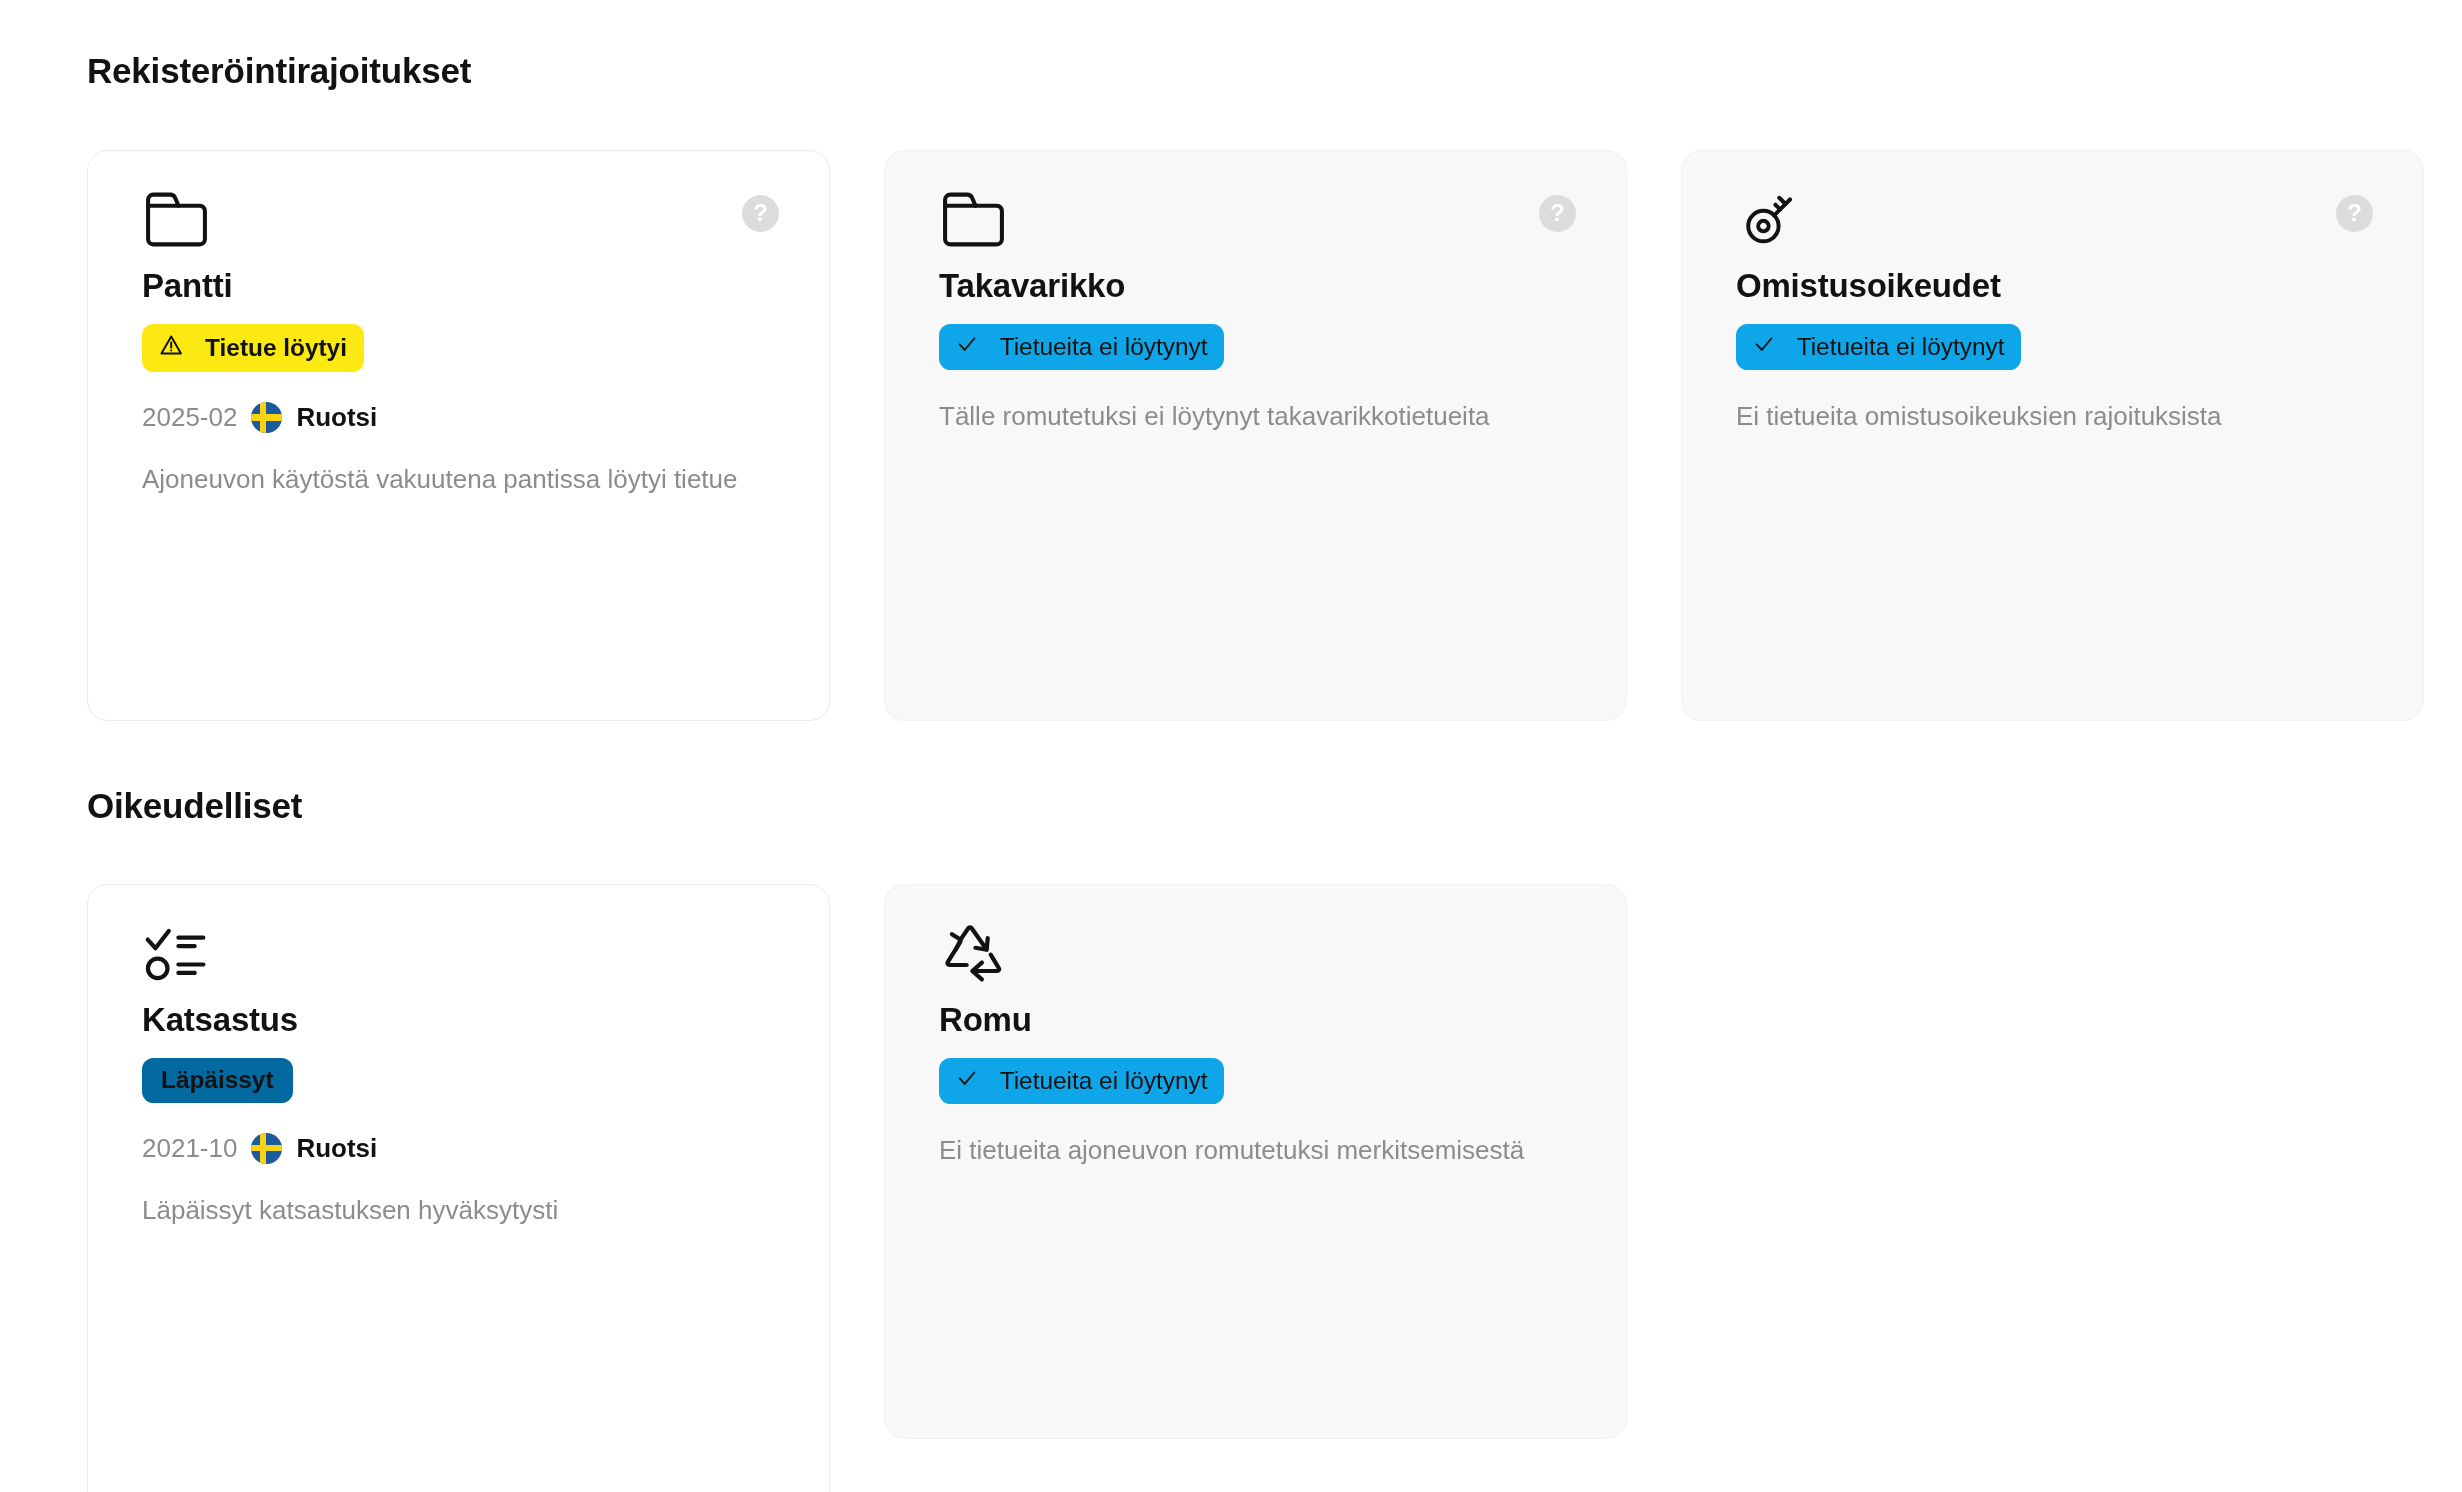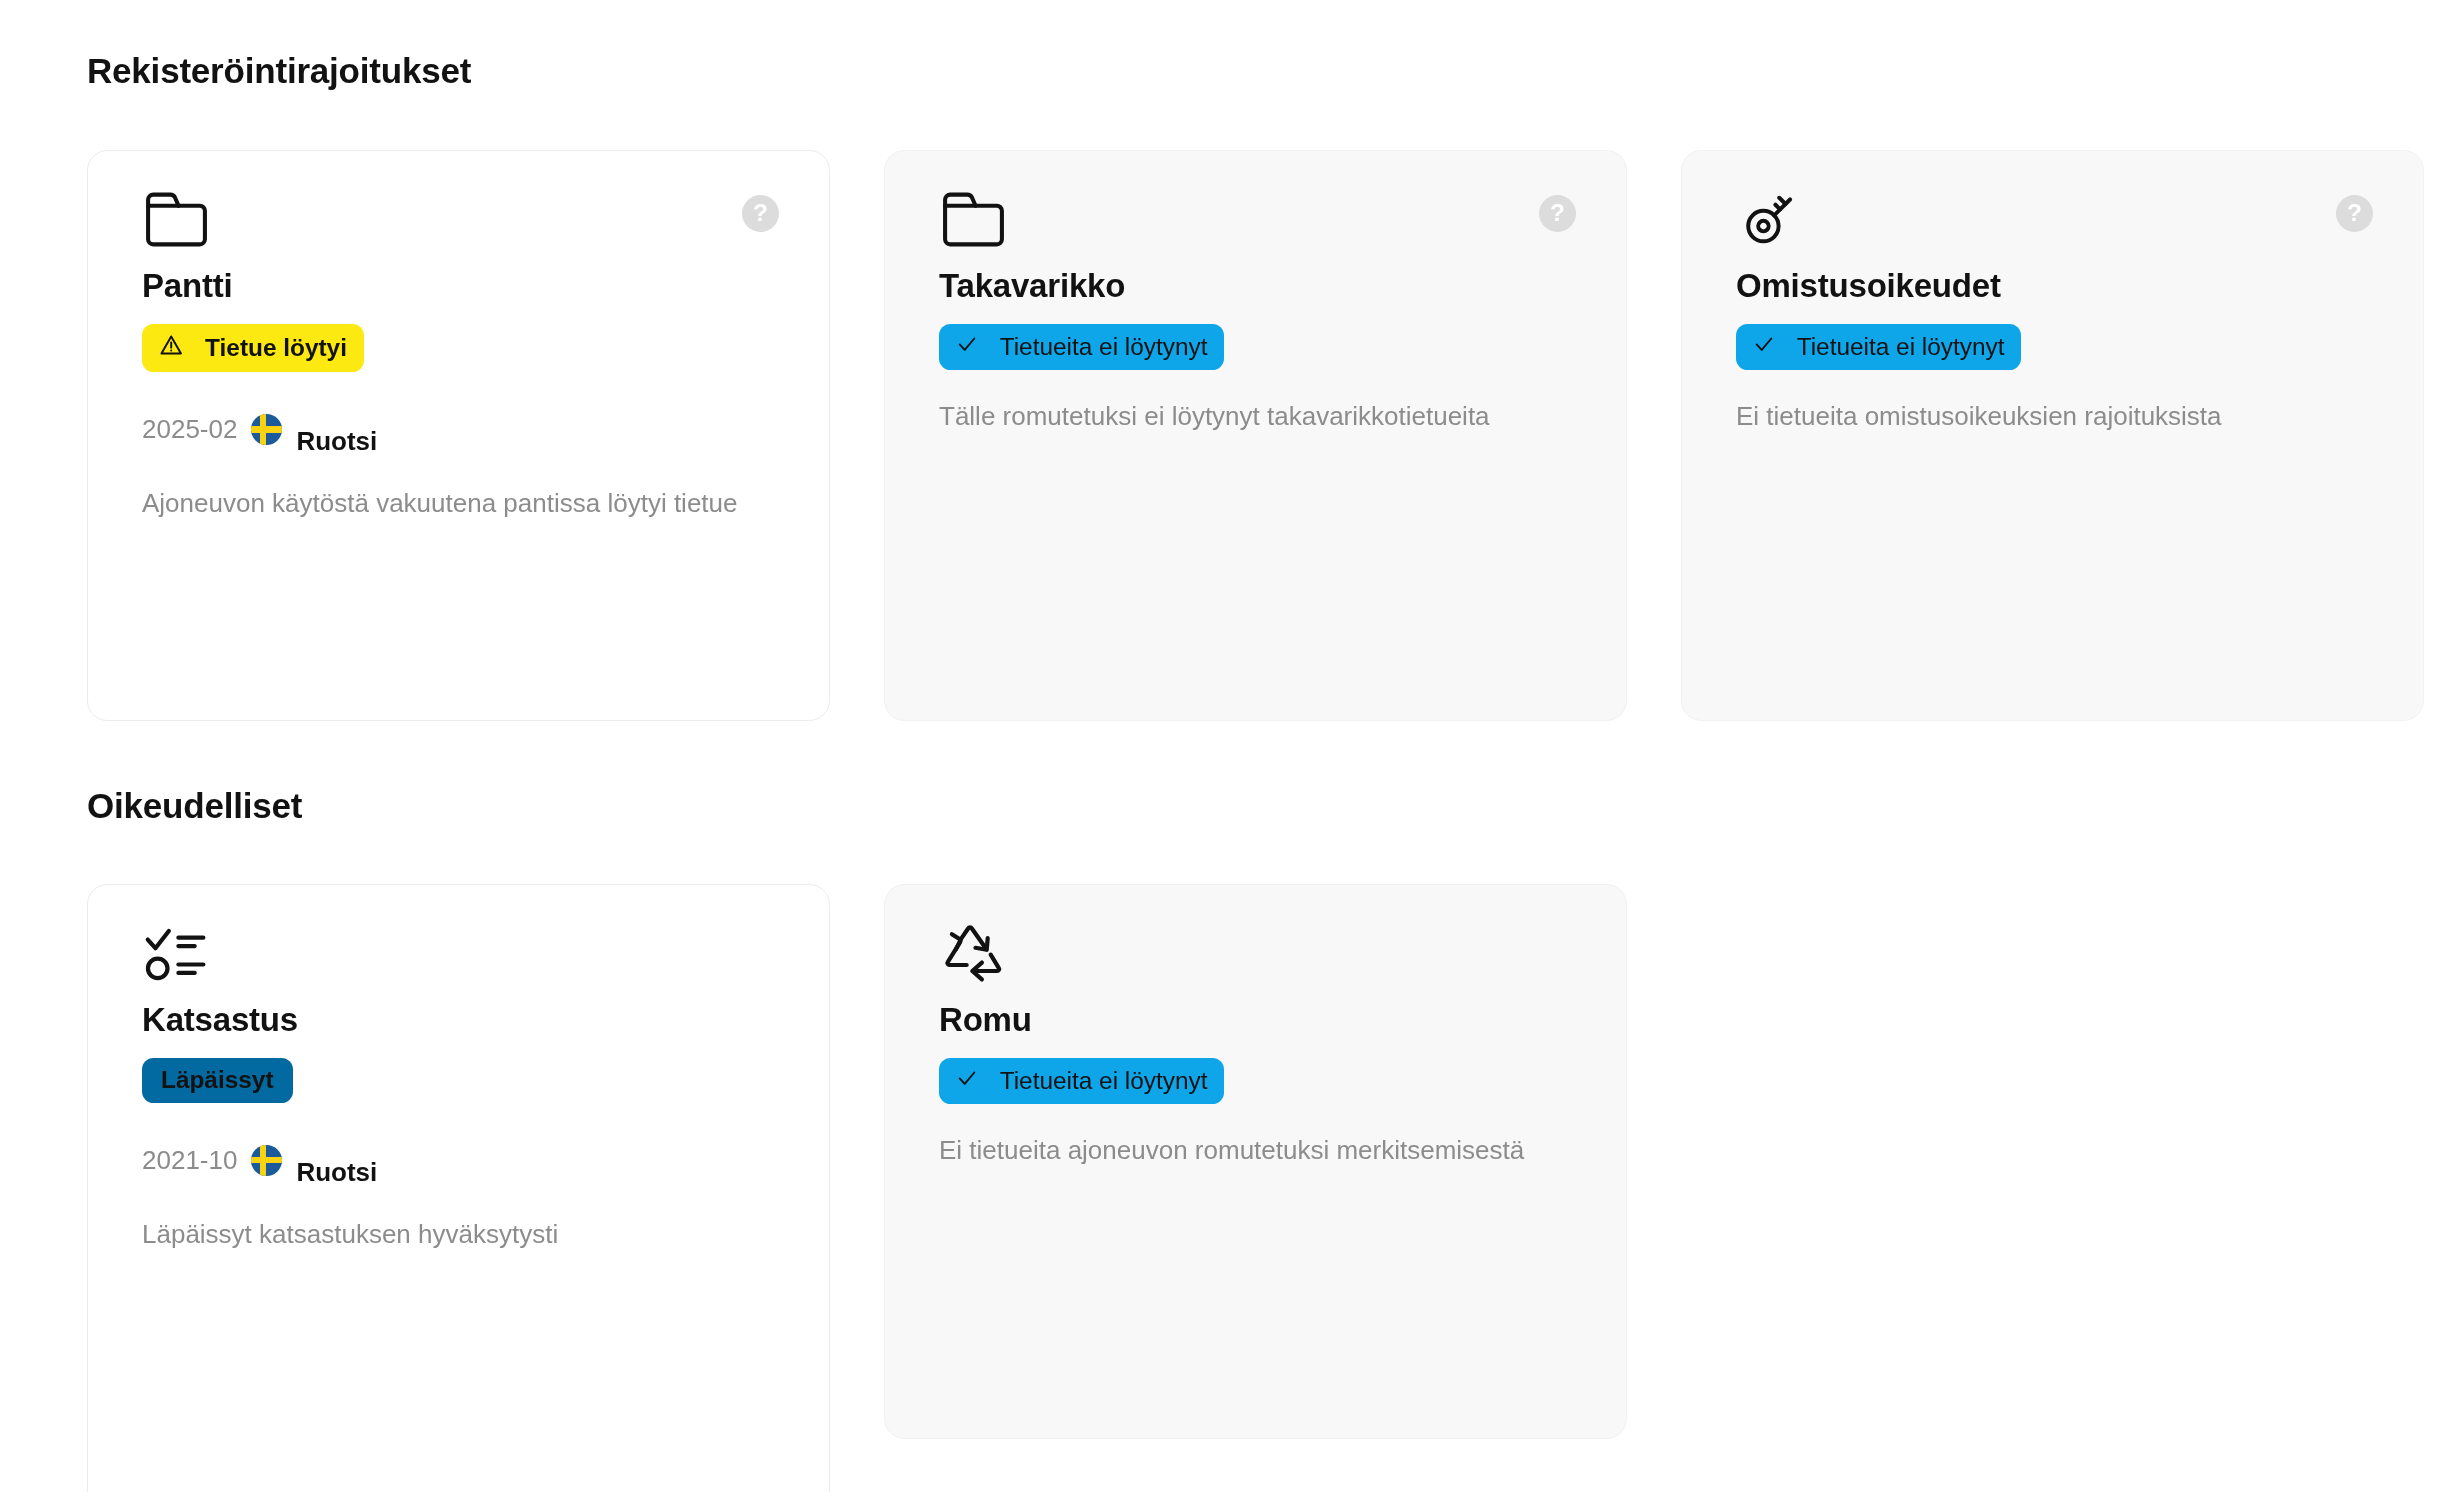--- a/index.html
+++ b/index.html
@@ -137,21 +137,21 @@
   
   .meta-row {
     display: flex;
     align-items: center;
     gap: 14px;
     margin-top: 29.5px;
     font-size: 26px;
     line-height: 1.2;
   }
   .meta-date { color: #8C8C8C; font-weight: 400; }
-  .meta-country { color: #121212; font-weight: 700; margin-top: 24px; }
+  .meta-country { color: #121212; font-weight: 700; }
   .flag {
     width: 31px;
     height: 31px;
     border-radius: 50%;
     position: relative;
     overflow: hidden;
     background: #1B5A9B;
     flex: 0 0 auto;
     display: block;
   }

